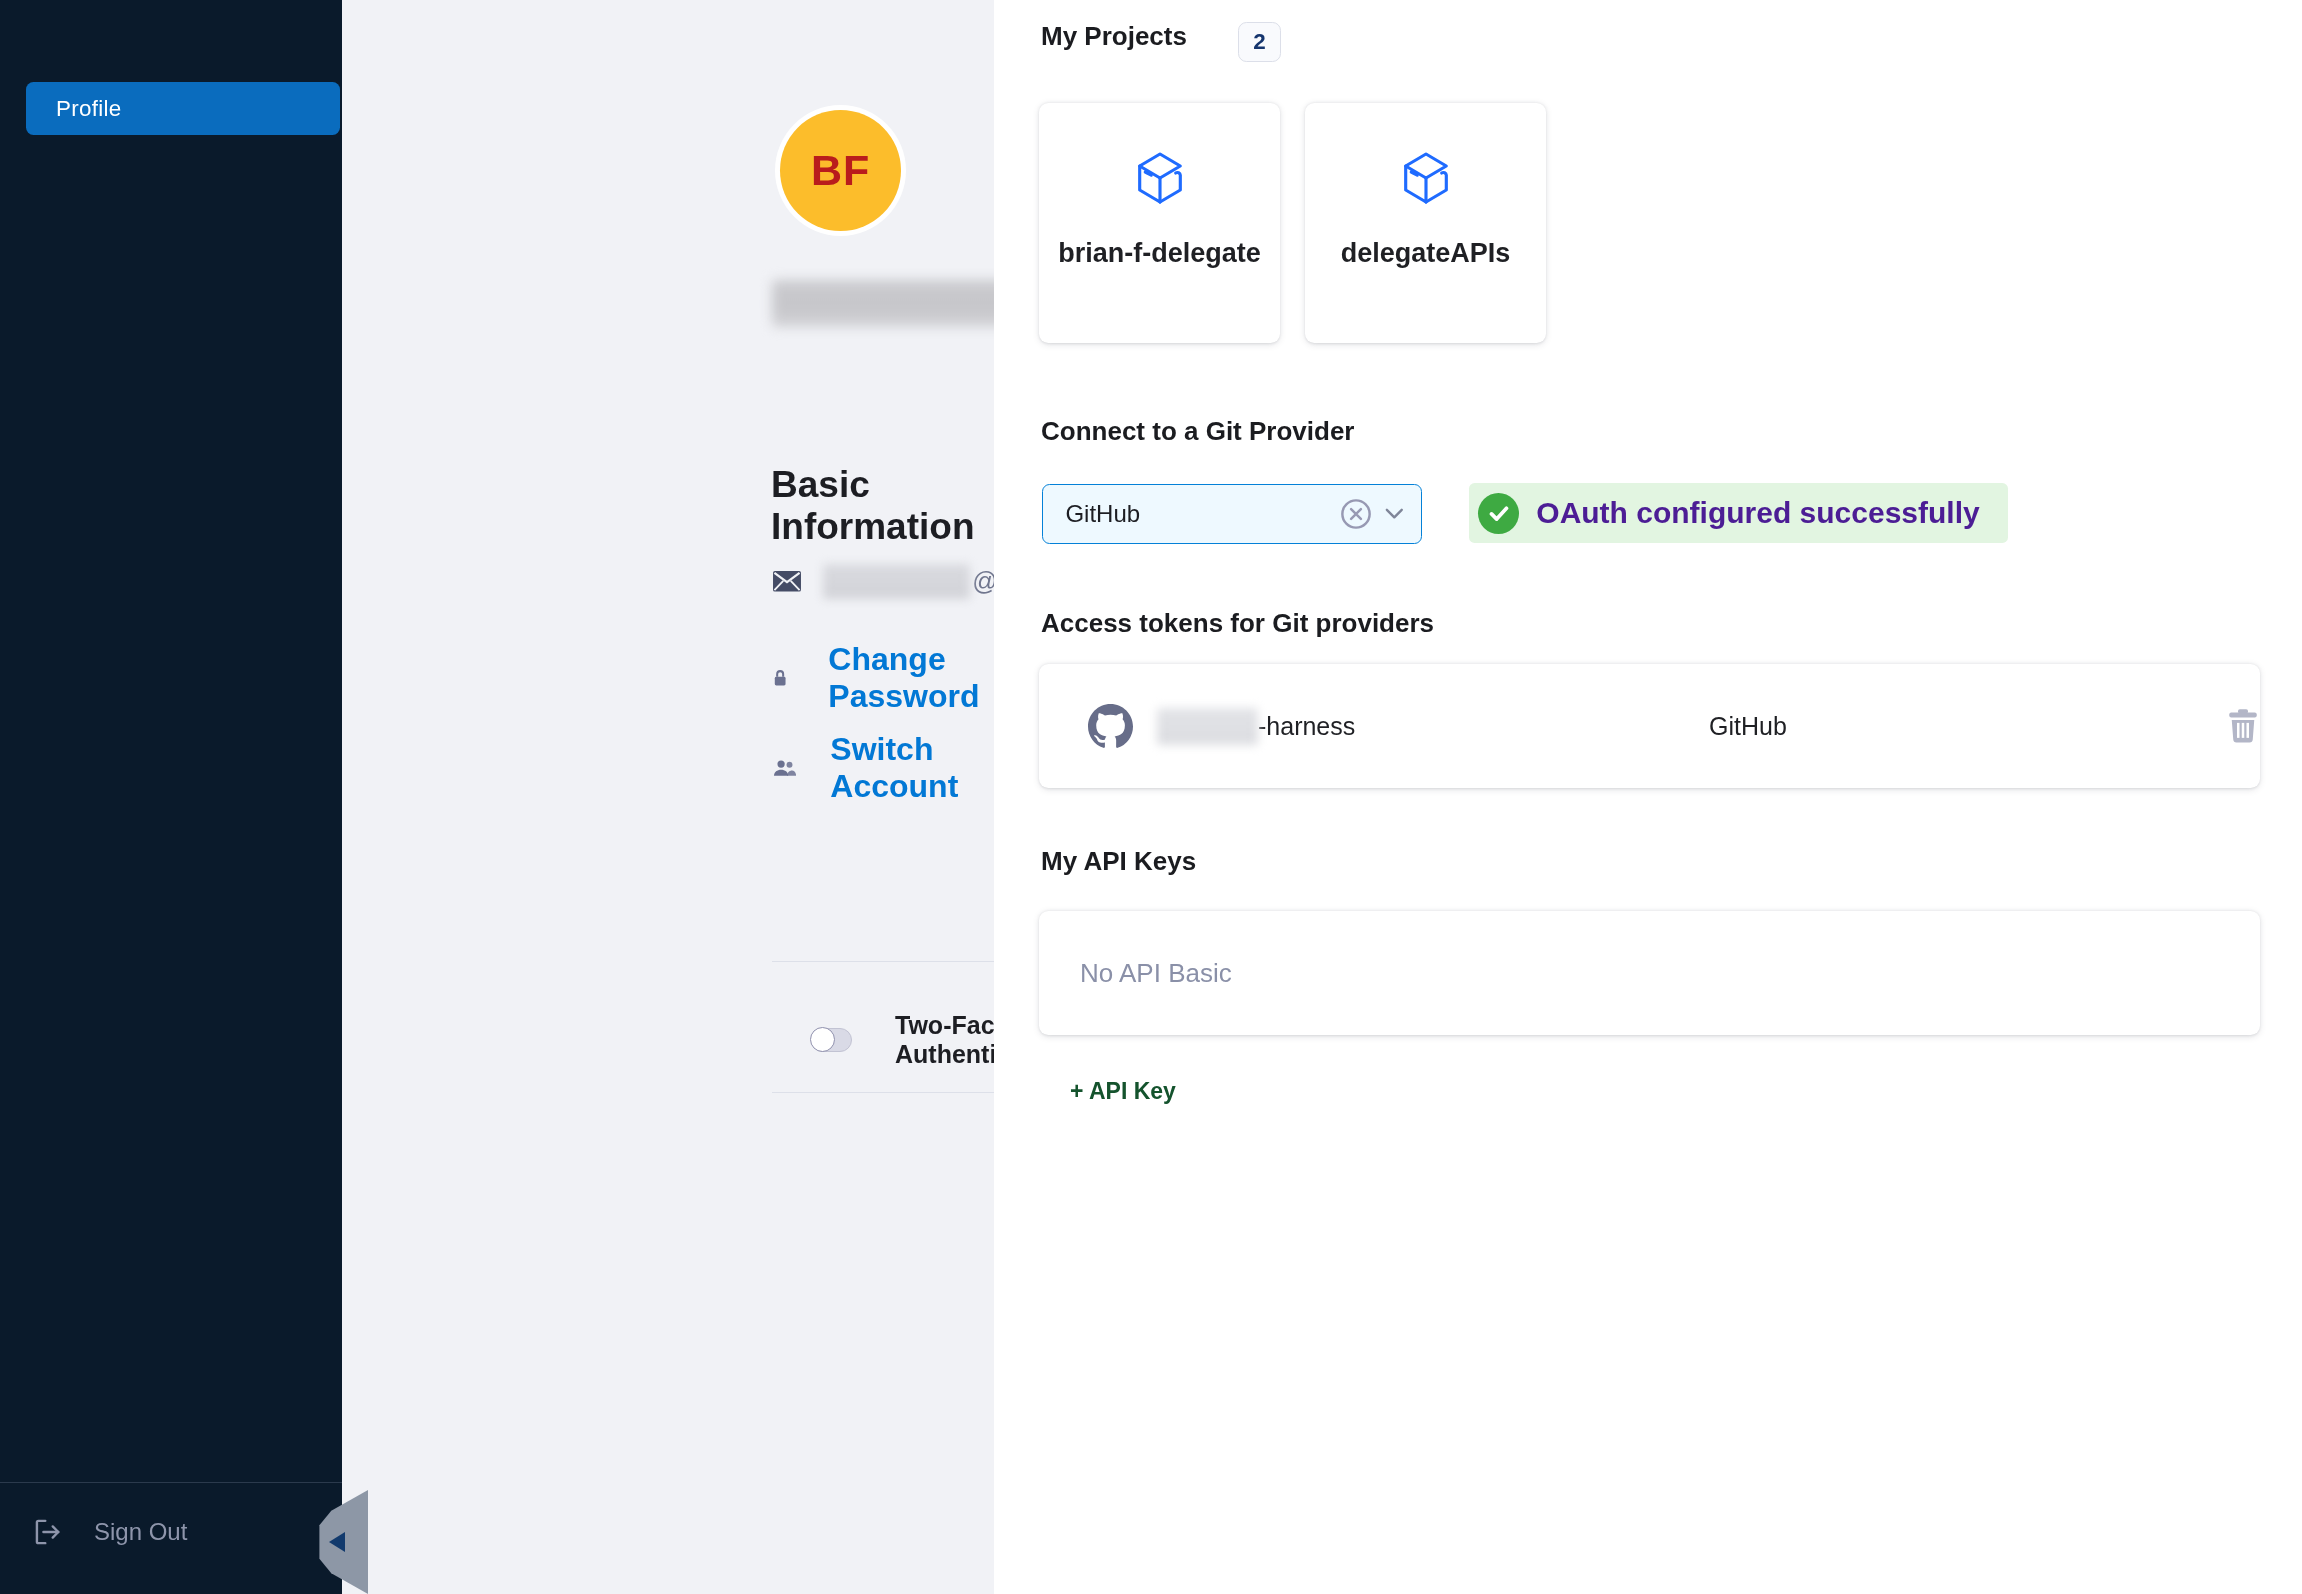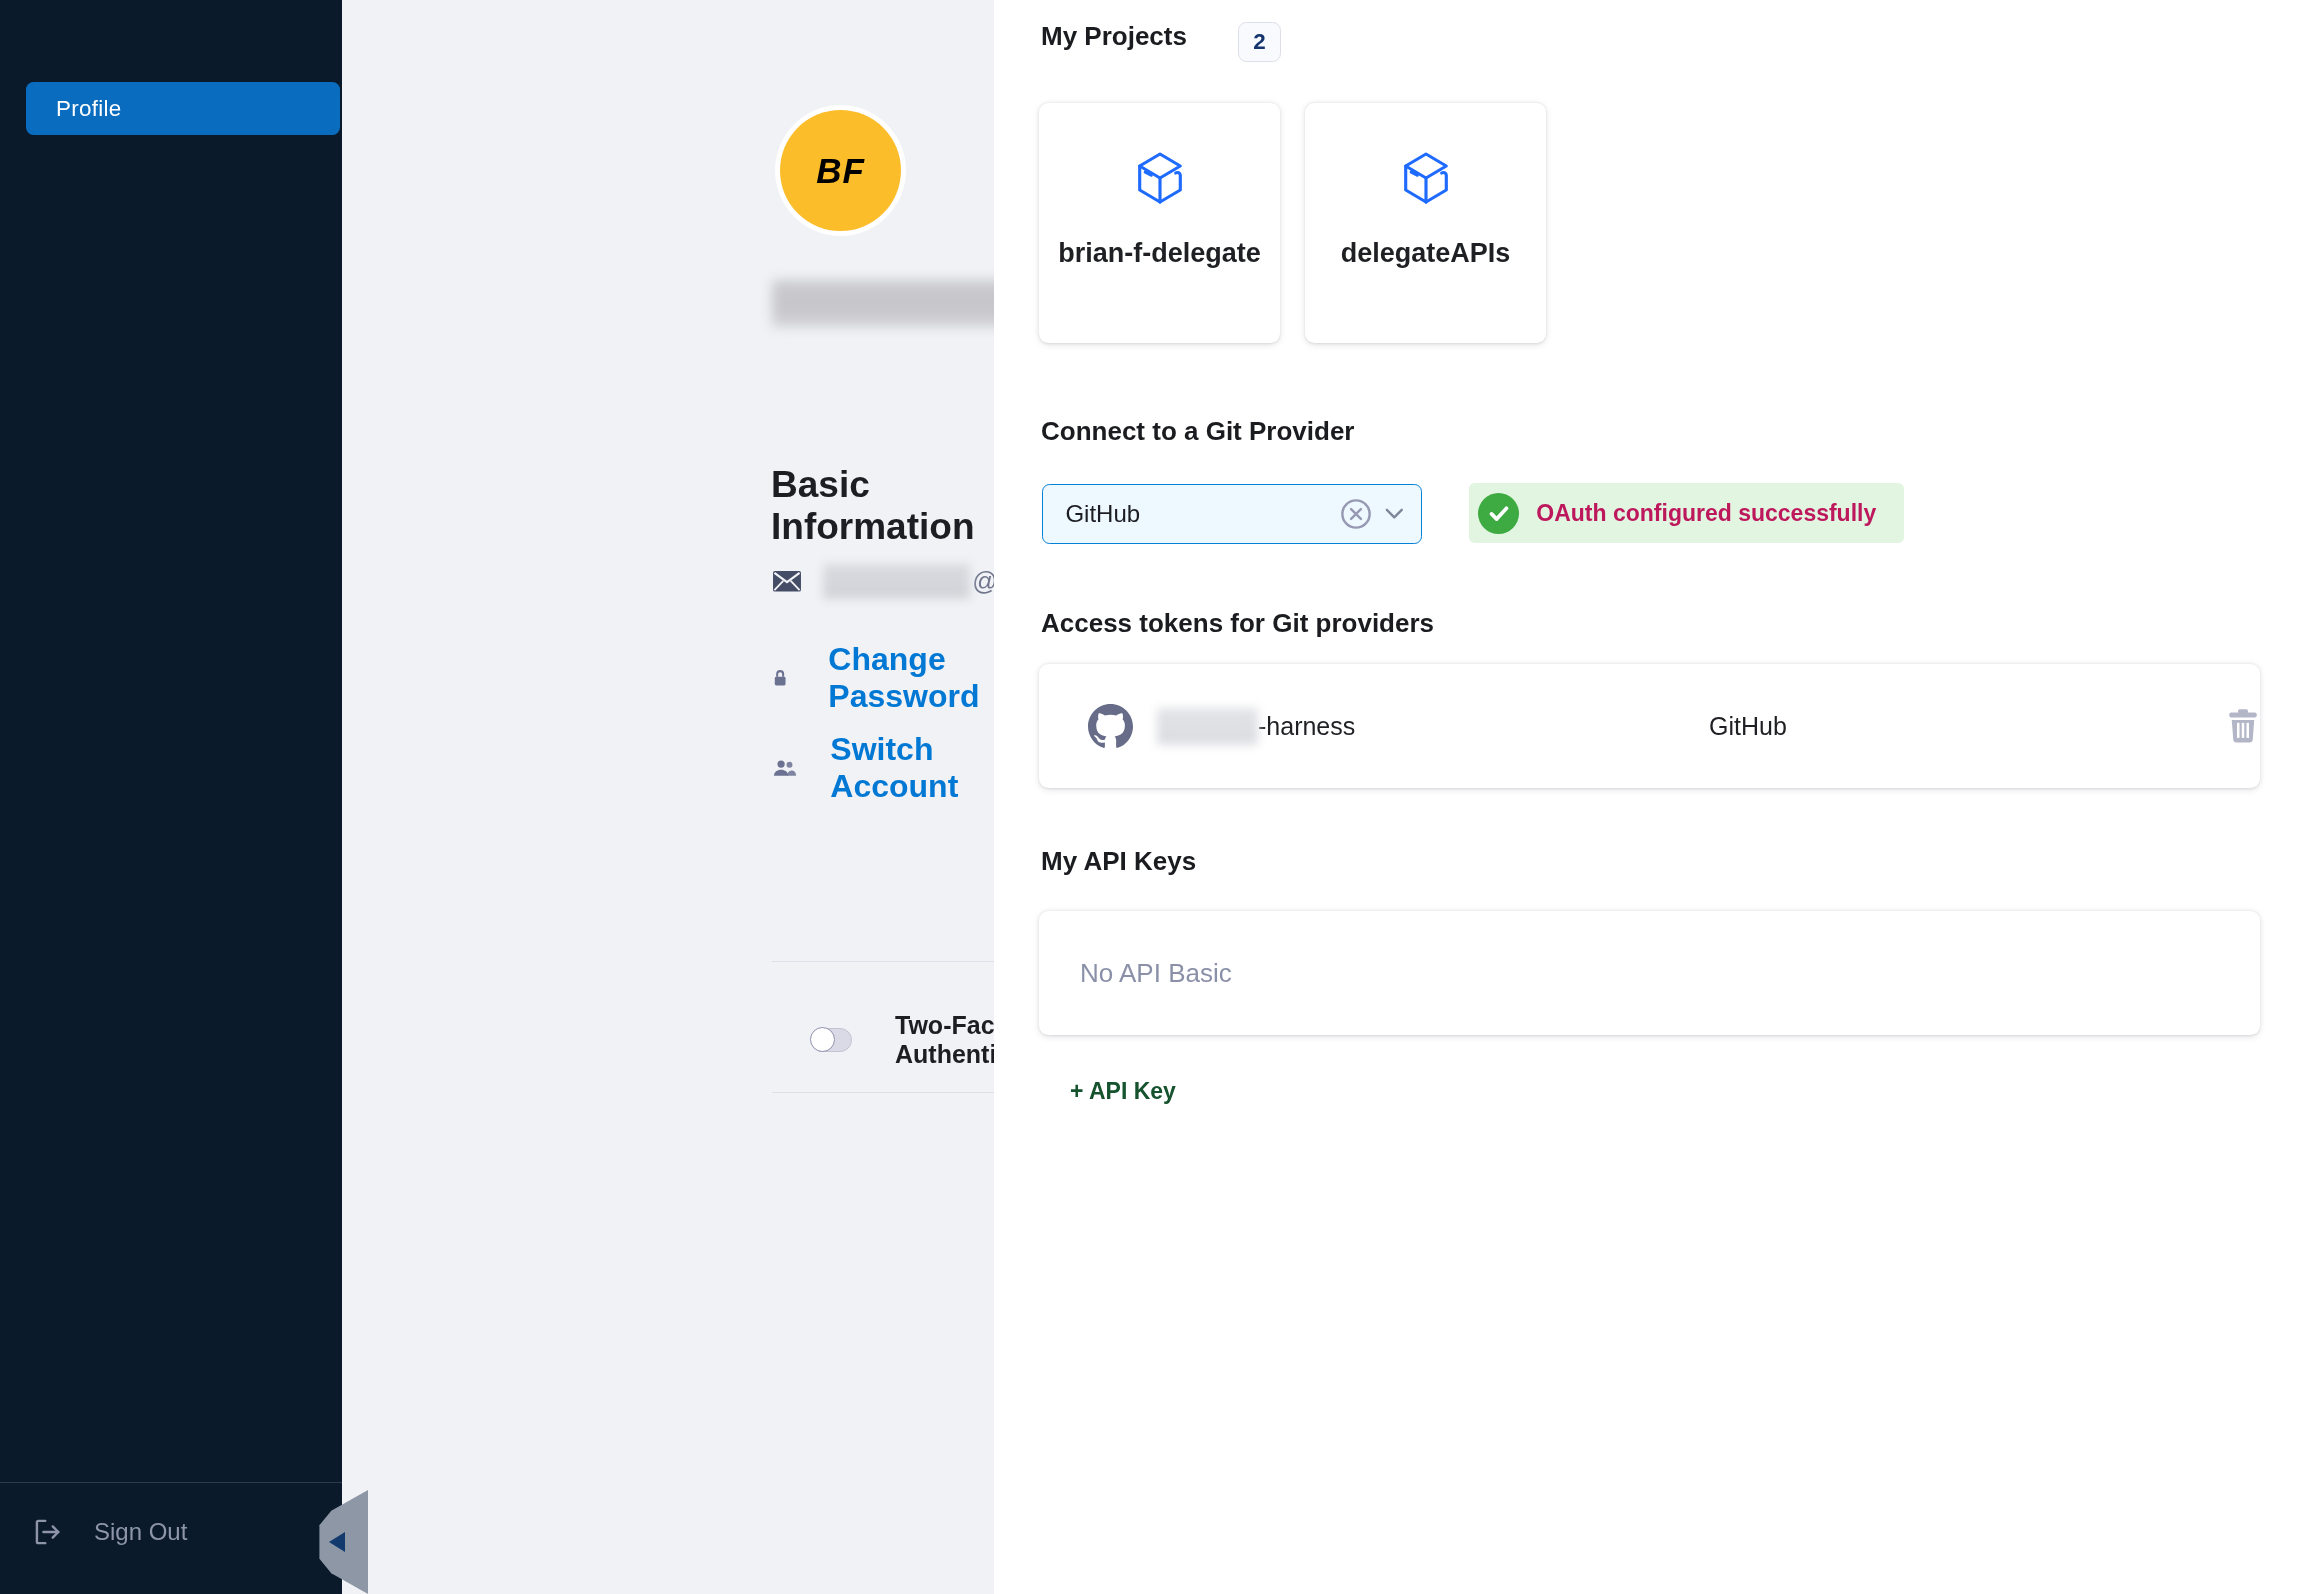--- a/index.html
+++ b/index.html
@@ -21,21 +21,21 @@
     cursor:pointer; z-index:5; }
   .collapse-handle .tri { position:absolute; left:15px; top:42px; width:0; height:0;
     border-top:10.3px solid transparent; border-bottom:10.3px solid transparent; border-right:16px solid #123a6d; }
 
   
   .panel { position:absolute; left:342px; top:0; width:652px; height:1594px; background:#f1f2f6; }
   .avatar-ring { position:absolute; left:433px; top:105px; width:131px; height:131px; border-radius:50%;
     background:#ffffff; display:flex; align-items:center; justify-content:center; cursor:pointer; }
   .avatar { width:121px; height:121px; border-radius:50%; background:#fcbd2b;
     display:flex; align-items:center; justify-content:center; }
-  .avatar span { color:#000000; font-size:35px; font-weight:700; letter-spacing:0.9px;font-style:italic; }
+  .avatar span { color:#b91c1c; font-size:43px; font-weight:700; letter-spacing:0.9px; }
   .blur-blob { background:linear-gradient(180deg,#cbcbcf 0%,#c6c6ca 55%,#d2d2d6 100%); filter:blur(5.6px); border-radius:3.7px; }
   .name-blob { position:absolute; left:430px; top:280px; width:298px; height:47px; }
   .pencil { position:absolute; left:739px; top:295px; cursor:pointer; }
   .basic-heading { position:absolute; left:429px; top:464px; font-size:37px; font-weight:700; color:#1d1e23; }
   .info-row { position:absolute; left:431px; display:flex; align-items:center; }
   .row-email { top:564px; }
   .email-blob { width:147px; height:35px; margin-left:22.4px; filter:blur(4.7px);
     background:linear-gradient(180deg,#d9dadf,#d2d3d8); border-radius:2.8px; }
   .email-text { color:#70768e; font-size:25px; margin-left:1.9px; }
   .row-password { top:641px; }
@@ -68,21 +68,21 @@
   .h-git { top:416px; }
   .git-select { position:absolute; left:48px; top:484px; width:380px; height:60px; background:#eef9ff;
     border:1.9px solid #0481d8; border-radius:7.5px; display:flex; align-items:center; cursor:pointer; }
   .git-select .sel-text { margin-left:22.4px; font-size:24px; font-weight:500; color:#1d1e23; flex:1; }
   .git-select .clear-x { margin-right:13px; cursor:pointer; }
   .git-select .chev { margin-right:17px; }
   .oauth-badge { position:absolute; left:475px; top:483px; height:60px; padding:0 28px 0 9.3px; background:#e2f5e1;
     border-radius:5.6px; display:flex; align-items:center; gap:17px; }
   .oauth-badge .check-circle { width:41px; height:41px; border-radius:50%; background:#3eaa42;
     display:flex; align-items:center; justify-content:center; }
-  .oauth-badge .oauth-text { color:#be185d; font-size:23px; font-weight:600; }
+  .oauth-badge .oauth-text { color:#4c1d95; font-size:30px; font-weight:600; }
   .h-tokens { top:608px; }
   .token-card { left:45px; top:664px; width:1221px; height:124px; display:flex; align-items:center; }
   .gh-avatar { margin-left:49px; }
   .token-blob { width:101px; height:37px; margin-left:24px; filter:blur(4.7px);
     background:linear-gradient(180deg,#e2e3e7,#dcdde1); border-radius:2.8px; }
   .token-name { font-size:25px; color:#1f2024; }
   .token-provider { position:absolute; left:670px; font-size:25px; color:#1f2024; }
   .trash { position:absolute; left:1189px; cursor:pointer; }
   .h-apikeys { top:846px; }
   .empty-card { left:45px; top:911px; width:1221px; height:124px; display:flex; align-items:center; }

